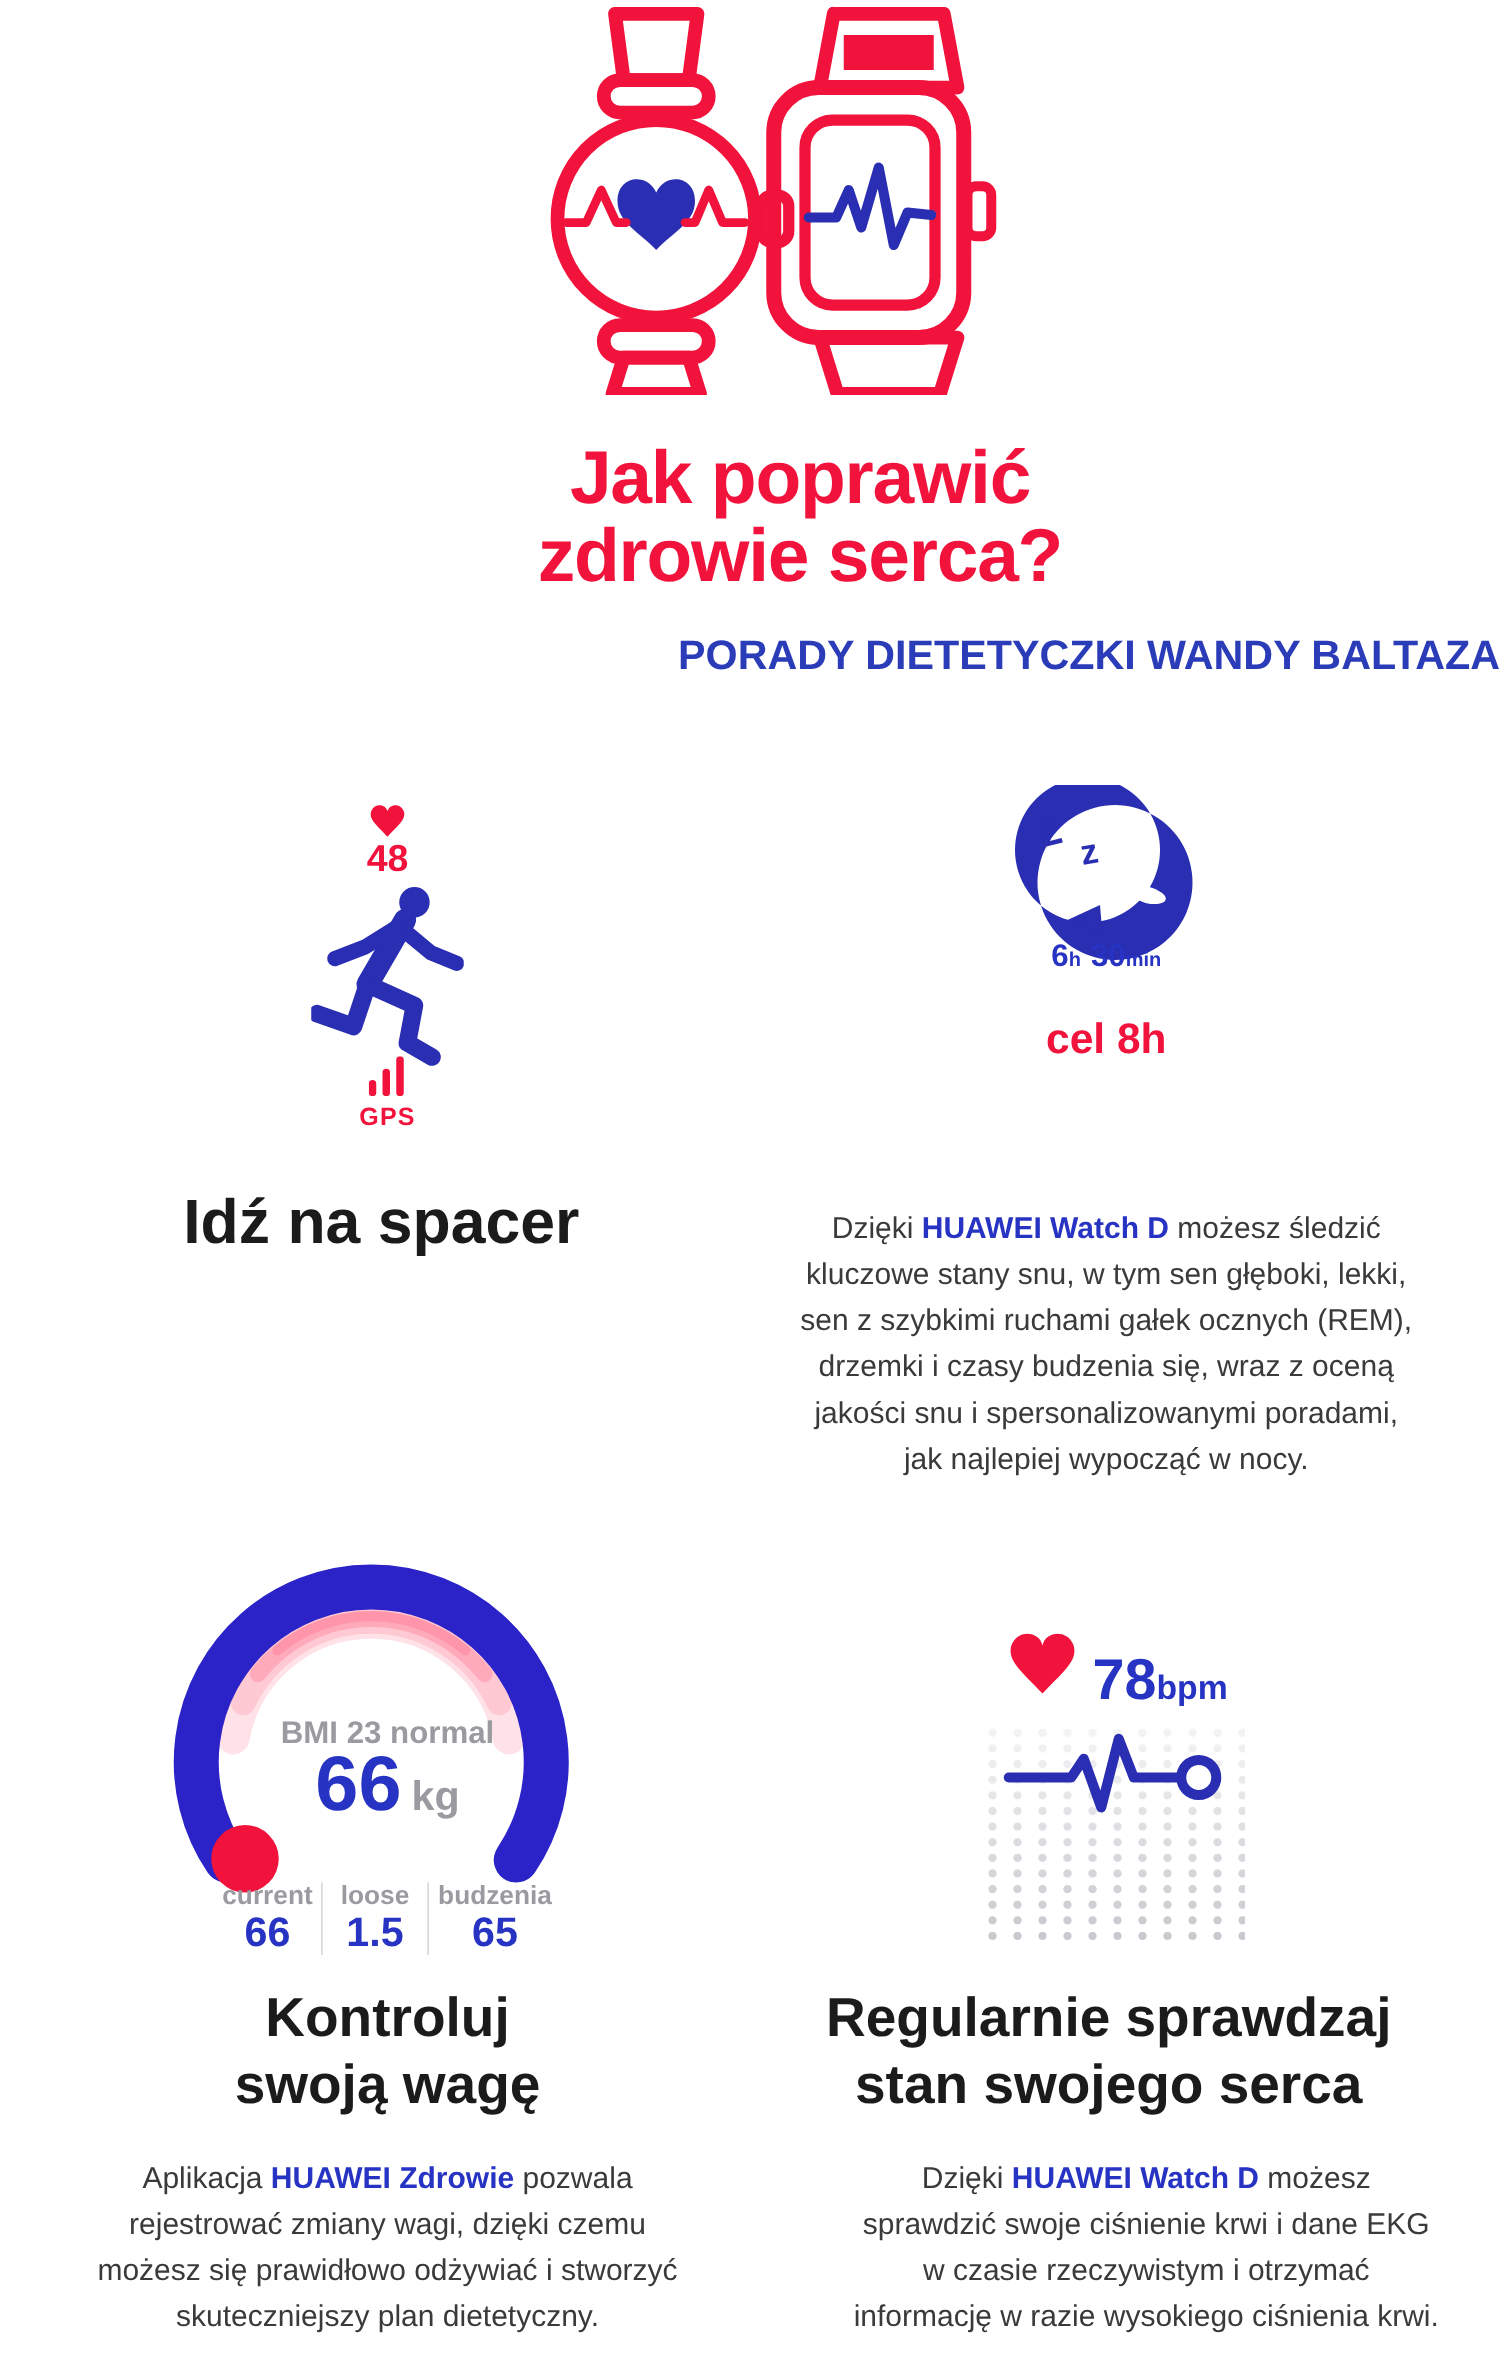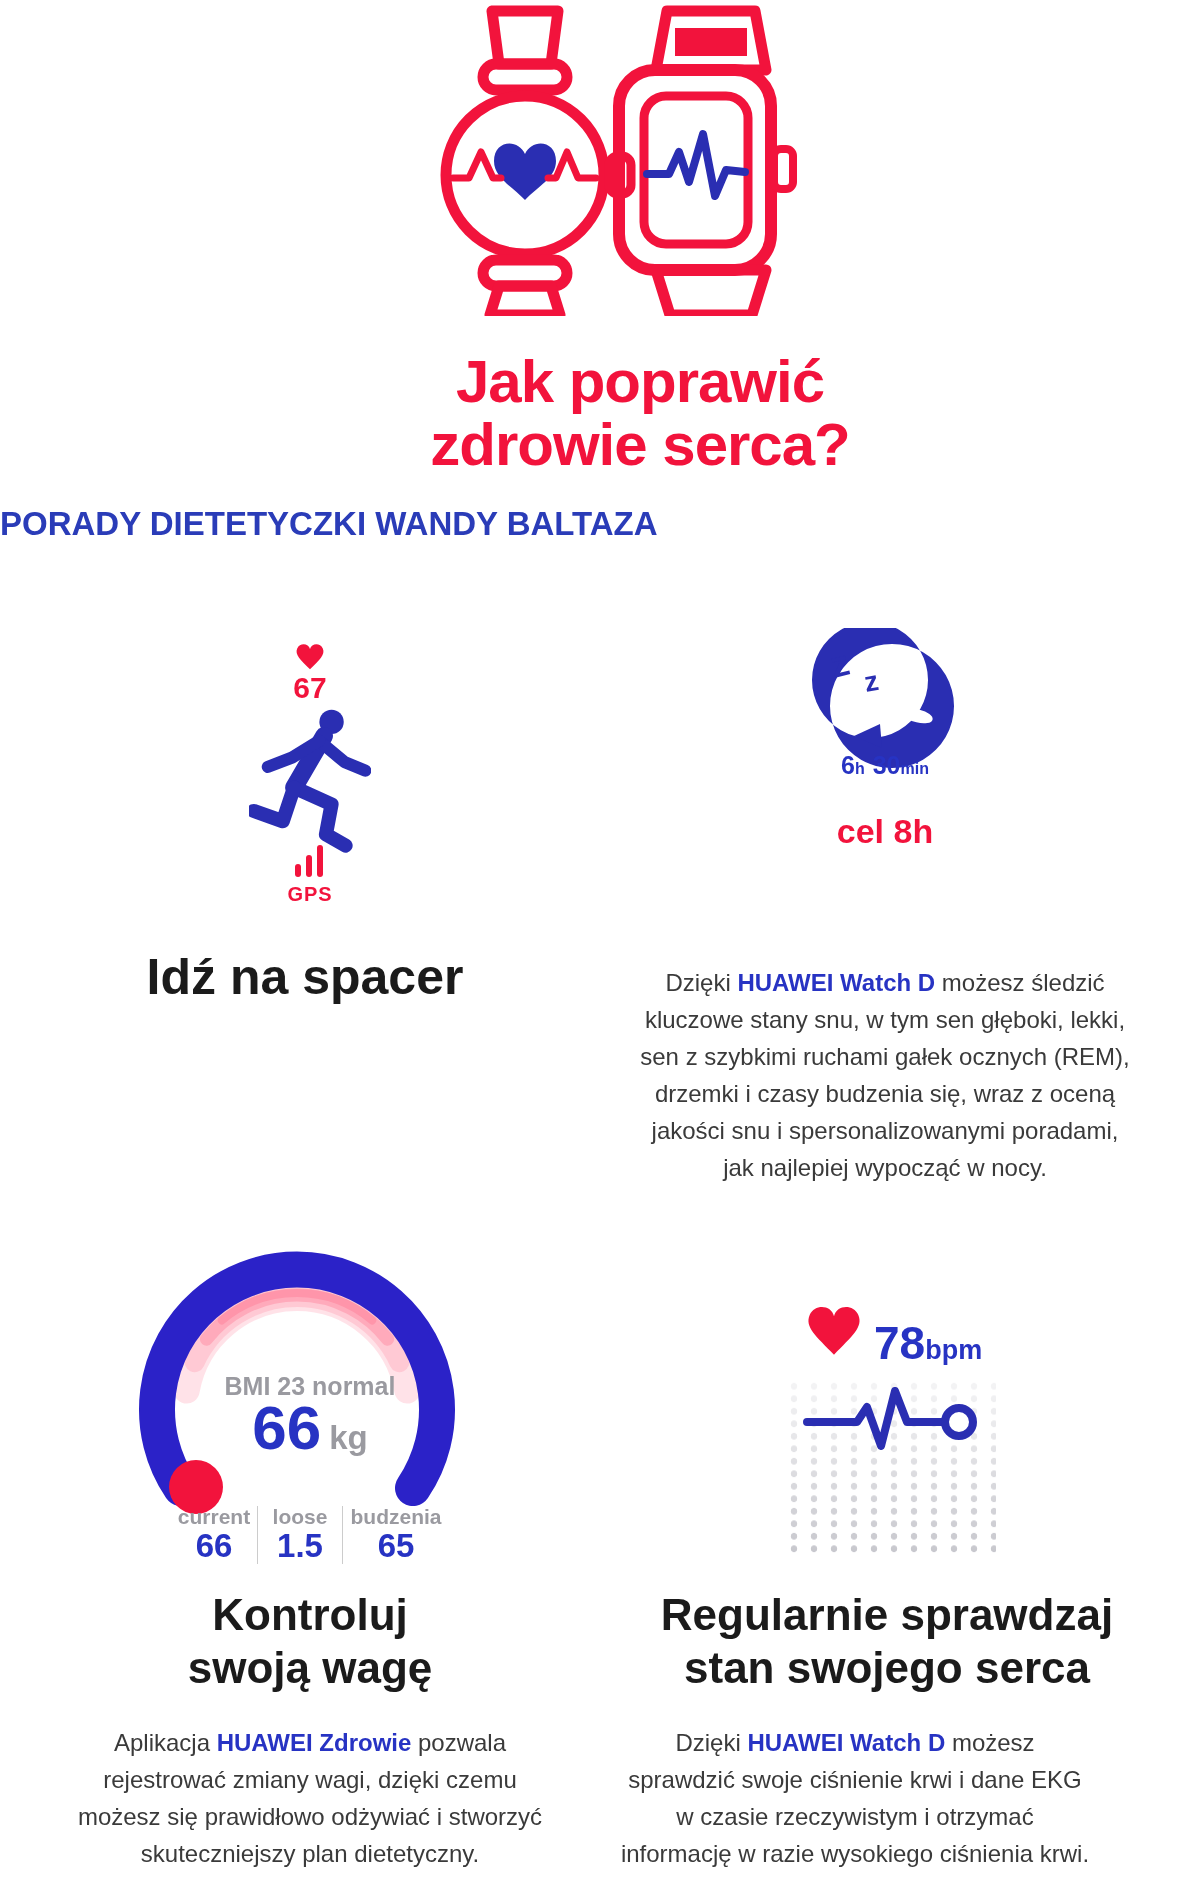--- a/index.html
+++ b/index.html
@@ -7,21 +7,21 @@
     position:relative;width:1200px;height:1901px;background:#ffffff;overflow:hidden;
     font-family:"Liberation Sans","DejaVu Sans",sans-serif;
   }
   
   .watches{position:absolute;left:395px;top:4px;width:440px;height:312px;}
   .title{
     position:absolute;left:0;top:350px;width:1200px;text-align:center;
     font-size:60px;line-height:63px;font-weight:bold;color:var(--red,#f2133c);letter-spacing:-1px;padding-left:40px;
   }
   .subtitle{
-    position:absolute;left:0;top:505px;width:1200px;text-align:left;
+    position:absolute;left:0;top:505px;width:1200px;text-align:right;
     font-size:33px;font-weight:bold;color:var(--subtitle-blue,#2a3cb8);
   }
   
   .walk-icons{position:absolute;left:180px;top:640px;width:260px;display:flex;flex-direction:column;align-items:center;}
   .heart-sm{width:34px;height:31px;}
   .walk-rate{font-size:30px;line-height:30px;font-weight:bold;color:var(--red,#f2133c);margin-top:2px;}
   .runner{width:122px;height:150px;margin-top:2px;}
   .bars{width:30px;height:32px;margin-top:-10px;}
   .gps{font-size:20px;line-height:30px;font-weight:bold;letter-spacing:1px;color:var(--red,#f2133c);margin-top:2px;}
   .heading{font-weight:bold;color:var(--heading-dark,#1b1b1b);text-align:center;}
@@ -75,21 +75,21 @@
   .bpm-unit{font-size:27px;}
   .dots{
     position:absolute;left:782px;top:1378px;width:214px;height:178px;z-index:1;
     background-image:radial-gradient(circle, var(--dot-gray,#bfbfc6) 3px, transparent 3.6px);
     background-size:20px 12.5px;background-position:2px 2px;
     -webkit-mask-image:linear-gradient(180deg, rgba(0,0,0,.16) 0%, rgba(0,0,0,.34) 28%, rgba(0,0,0,.6) 60%, rgba(0,0,0,.88) 100%);
     mask-image:linear-gradient(180deg, rgba(0,0,0,.16) 0%, rgba(0,0,0,.34) 28%, rgba(0,0,0,.6) 60%, rgba(0,0,0,.88) 100%);
   }
   .ecg{position:absolute;left:795px;top:1380px;width:190px;height:84px;z-index:2;}
   .heart-heading{position:absolute;left:637px;top:1588px;width:500px;font-size:44px;line-height:53px;}
-  .heart-para{left:619px;top:1724px;width:472px;}
+  .heart-para{left:681px;top:1724px;width:472px;}
 </style>
 </head>
 <body>
 
 <div class="canvas">
 
   <svg class="watches" viewBox="0 0 440 312">
     <g stroke="var(--red,#f2133c)" fill="none" stroke-width="11" stroke-linejoin="round">
       <path d="M97,7 L163,7 L156,60 L104,60 Z"></path>
       <rect x="88" y="60" width="84" height="26" rx="13"></rect>
@@ -115,21 +115,21 @@
   <div class="title">
     <div>Jak poprawić</div>
     <div>zdrowie serca?</div>
   </div>
   <div class="subtitle">PORADY DIETETYCZKI WANDY BALTAZA</div>
 
   <div class="walk-icons">
     <svg class="heart-sm" viewBox="0 0 100 92">
       <path d="M50,27 C46,9 20,7 12,25 C4,44 22,58 50,87 C78,58 96,44 88,25 C80,7 54,9 50,27 Z" fill="var(--red,#f2133c)"></path>
     </svg>
-    <div class="walk-rate">67</div>
+    <div class="walk-rate">48</div>
     <svg class="runner" viewBox="0 0 130 160">
       <circle cx="88" cy="18" r="13" fill="var(--icon-blue,#2a2eb2)"></circle>
       <g stroke="var(--icon-blue,#2a2eb2)" fill="none" stroke-linecap="round" stroke-linejoin="round">
         <path d="M80,33 L48,88" stroke-width="19"></path>
         <path d="M78,41 L102,61 L124,70" stroke-width="13"></path>
         <path d="M75,38 L46,56 L20,66" stroke-width="13"></path>
         <path d="M48,88 L88,106 L82,138 L103,150" stroke-width="15"></path>
         <path d="M48,88 L36,124 L5,113" stroke-width="15"></path>
       </g>
     </svg>

